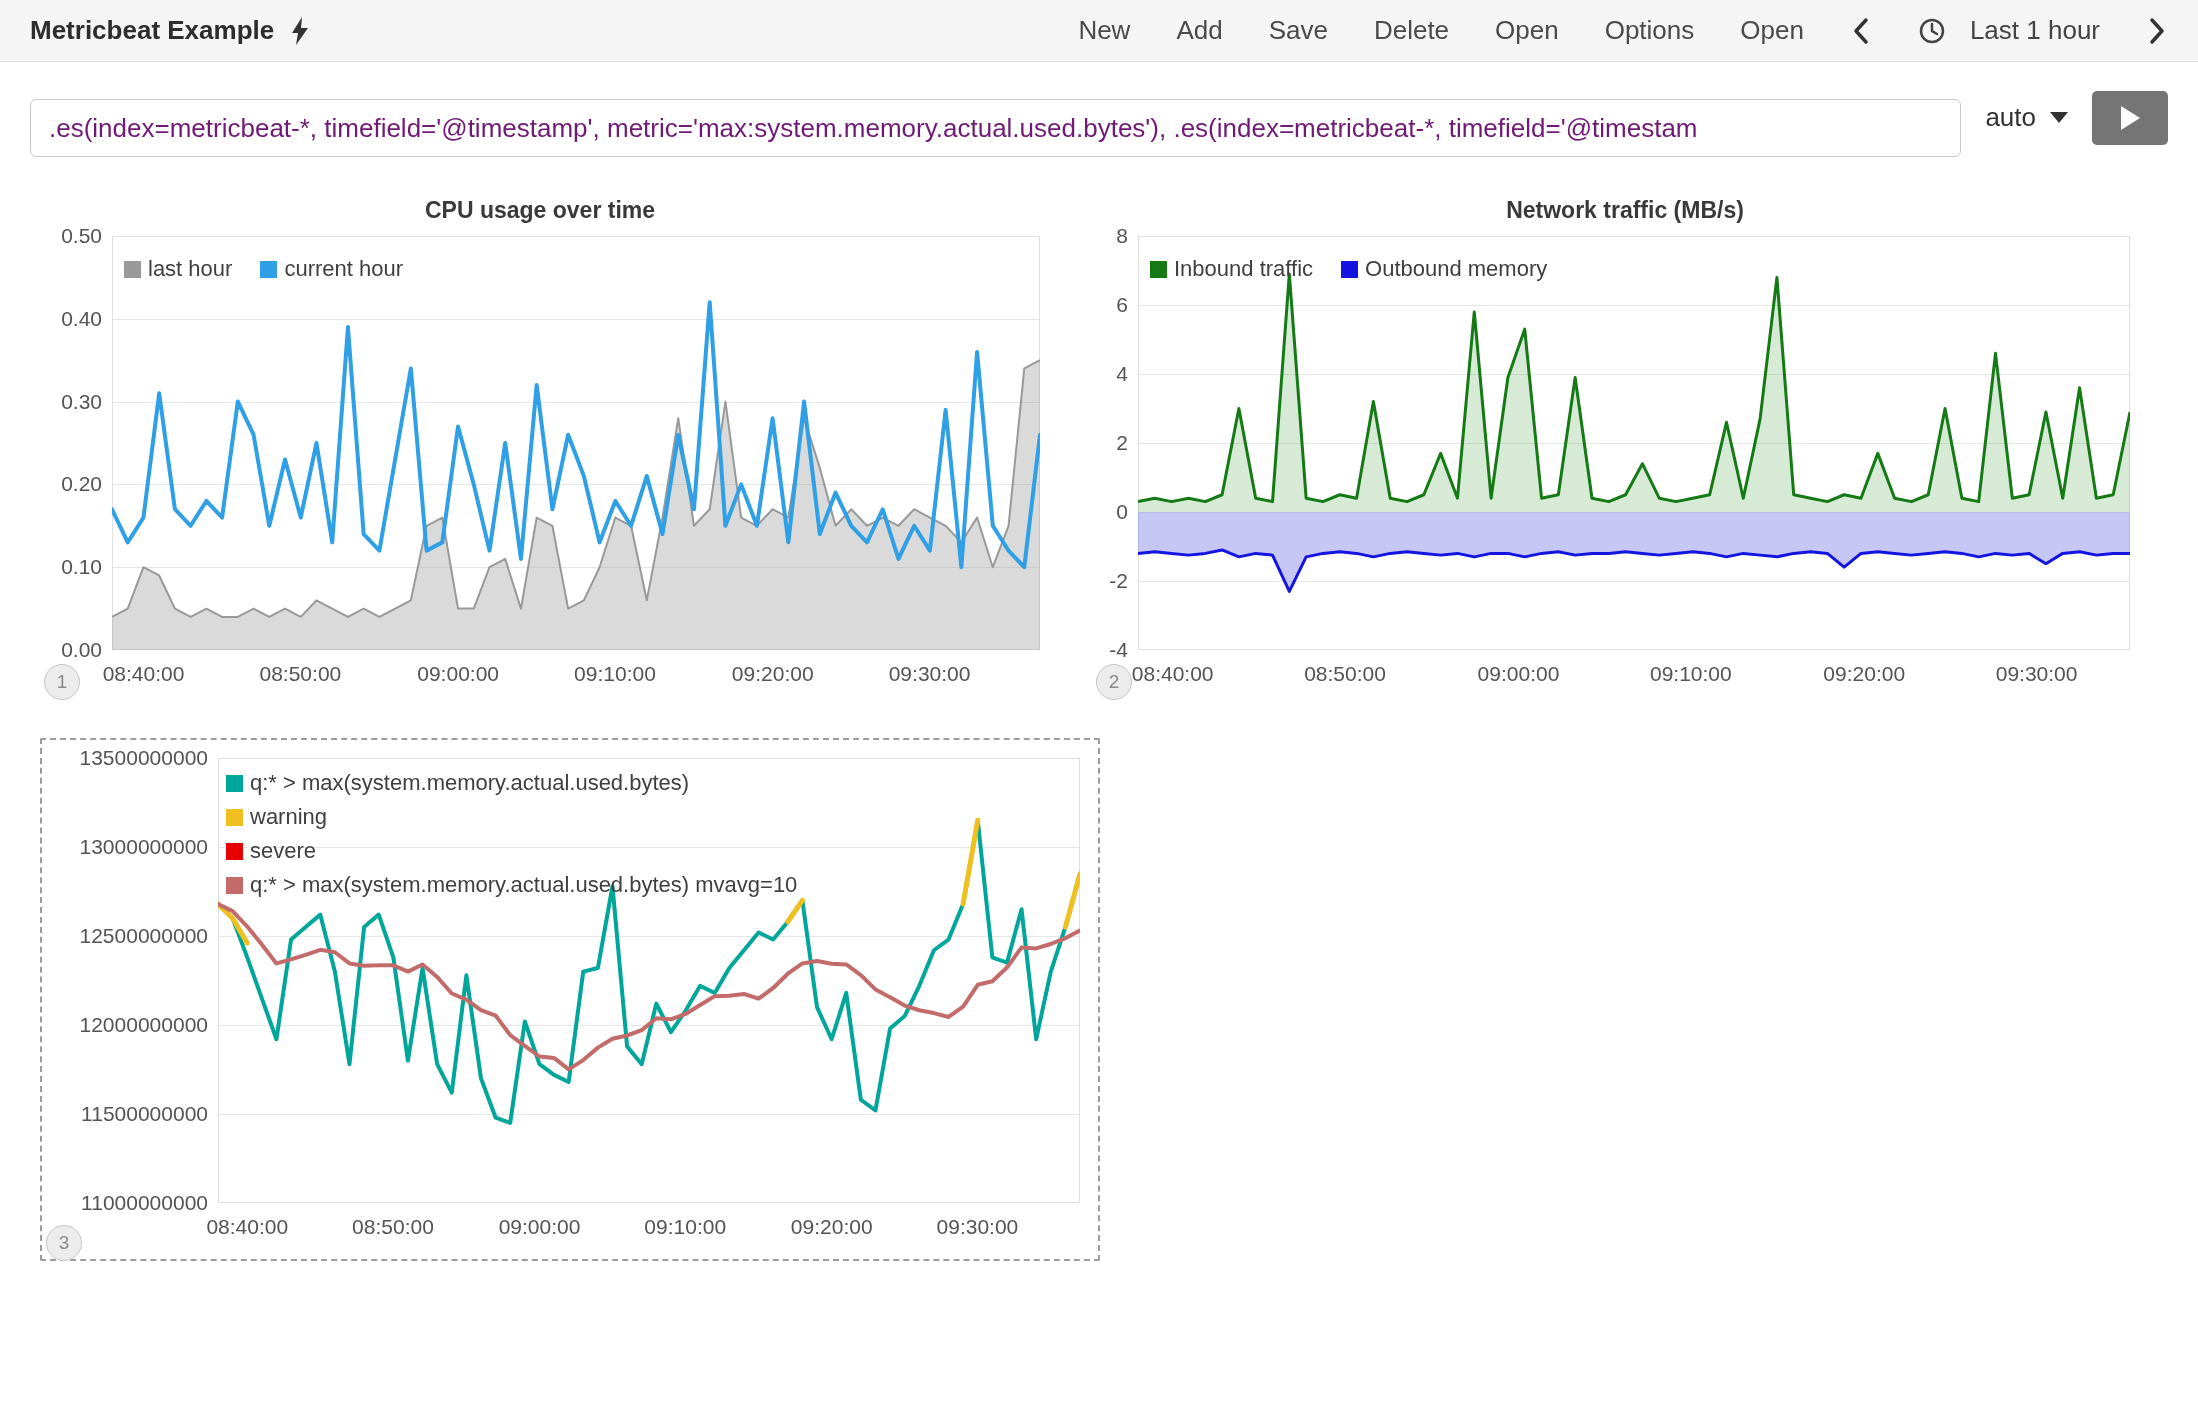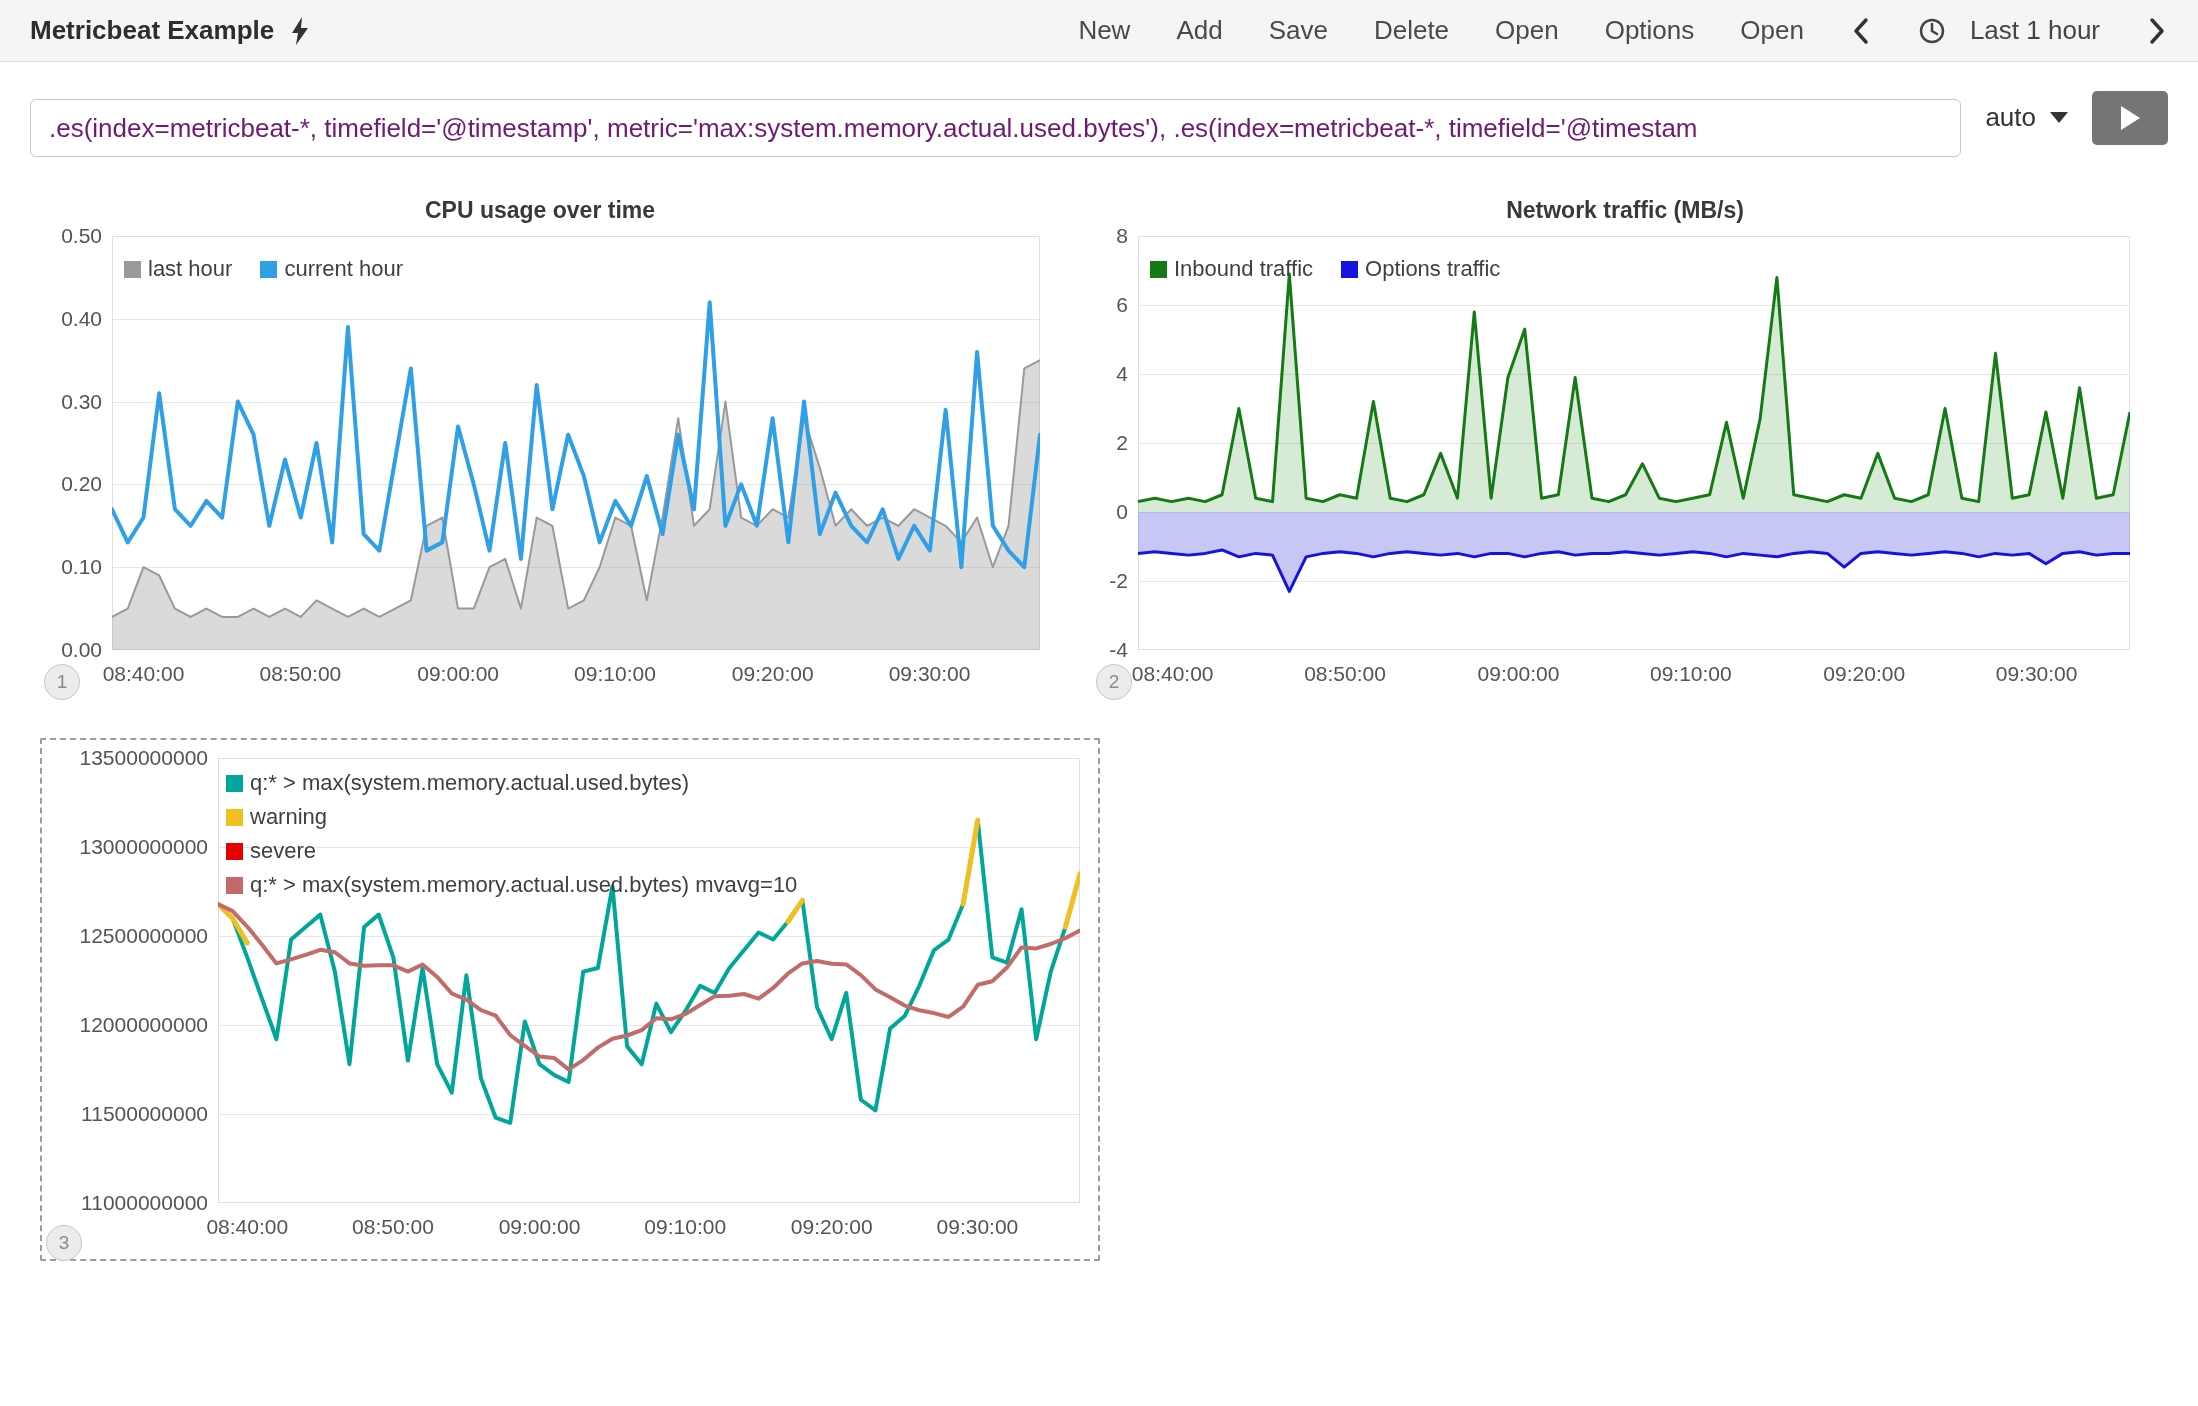--- a/index.html
+++ b/index.html
@@ -238,21 +238,21 @@
               <path d="M0 276 L0 317.4 L16.8135593220339 315.675 L33.6271186440678 317.4 L50.440677966101696 319.125 L67.2542372881356 317.4 L84.0677966101695 313.95 L100.88135593220339 320.85 L117.69491525423729 317.4 L134.5084745762712 319.125 L151.3220338983051 355.35 L168.135593220339 320.85 L184.94915254237287 317.4 L201.76271186440678 315.675 L218.57627118644066 317.4 L235.38983050847457 320.85 L252.20338983050846 317.4 L269.0169491525424 315.675 L285.8305084745763 317.4 L302.6440677966102 319.125 L319.45762711864404 317.4 L336.271186440678 320.85 L353.08474576271186 317.4 L369.89830508474574 317.4 L386.7118644067797 320.85 L403.52542372881356 317.4 L420.33898305084745 315.675 L437.1525423728813 319.125 L453.96610169491527 317.4 L470.77966101694915 317.4 L487.5932203389831 315.675 L504.4067796610169 317.4 L521.2203389830509 319.125 L538.0338983050848 317.4 L554.8474576271186 315.675 L571.6610169491526 317.4 L588.4745762711864 320.85 L605.2881355932204 317.4 L622.1016949152543 319.125 L638.9152542372881 320.85 L655.728813559322 317.4 L672.542372881356 315.675 L689.3559322033899 317.4 L706.1694915254237 331.2 L722.9830508474575 317.4 L739.7966101694915 315.675 L756.6101694915254 317.4 L773.4237288135594 319.125 L790.2372881355932 317.4 L807.0508474576271 315.675 L823.8644067796611 317.4 L840.6779661016949 320.85 L857.4915254237288 317.4 L874.3050847457627 319.125 L891.1186440677967 317.4 L907.9322033898305 327.75 L924.7457627118644 317.4 L941.5593220338983 315.675 L958.3728813559322 319.125 L975.1864406779662 317.4 L992 317.4 L992 276 Z" fill="rgba(95,95,230,0.35)" stroke="none"></path>
               <path d="M0 317.4 L16.8135593220339 315.675 L33.6271186440678 317.4 L50.440677966101696 319.125 L67.2542372881356 317.4 L84.0677966101695 313.95 L100.88135593220339 320.85 L117.69491525423729 317.4 L134.5084745762712 319.125 L151.3220338983051 355.35 L168.135593220339 320.85 L184.94915254237287 317.4 L201.76271186440678 315.675 L218.57627118644066 317.4 L235.38983050847457 320.85 L252.20338983050846 317.4 L269.0169491525424 315.675 L285.8305084745763 317.4 L302.6440677966102 319.125 L319.45762711864404 317.4 L336.271186440678 320.85 L353.08474576271186 317.4 L369.89830508474574 317.4 L386.7118644067797 320.85 L403.52542372881356 317.4 L420.33898305084745 315.675 L437.1525423728813 319.125 L453.96610169491527 317.4 L470.77966101694915 317.4 L487.5932203389831 315.675 L504.4067796610169 317.4 L521.2203389830509 319.125 L538.0338983050848 317.4 L554.8474576271186 315.675 L571.6610169491526 317.4 L588.4745762711864 320.85 L605.2881355932204 317.4 L622.1016949152543 319.125 L638.9152542372881 320.85 L655.728813559322 317.4 L672.542372881356 315.675 L689.3559322033899 317.4 L706.1694915254237 331.2 L722.9830508474575 317.4 L739.7966101694915 315.675 L756.6101694915254 317.4 L773.4237288135594 319.125 L790.2372881355932 317.4 L807.0508474576271 315.675 L823.8644067796611 317.4 L840.6779661016949 320.85 L857.4915254237288 317.4 L874.3050847457627 319.125 L891.1186440677967 317.4 L907.9322033898305 327.75 L924.7457627118644 317.4 L941.5593220338983 315.675 L958.3728813559322 319.125 L975.1864406779662 317.4 L992 317.4" fill="none" stroke="#1414e0" stroke-width="3" stroke-linejoin="round"></path>
             </svg>
           <div class="legend">
               <div class="legend-item">
                 <span class="swatch" style="background: rgb(21, 122, 21);"></span>
                 <span>Inbound traffic</span>
               </div>
               <div class="legend-item">
                 <span class="swatch" style="background: rgb(20, 20, 224);"></span>
-                <span>Options traffic</span>
+                <span>Outbound memory</span>
               </div>
             </div>
         </div>
       </div>
       <div class="x-axis">
           <div class="x-tick" style="left: 3.4%;">08:40:00</div>
           <div class="x-tick" style="left: 20.3%;">08:50:00</div>
           <div class="x-tick" style="left: 37.3%;">09:00:00</div>
           <div class="x-tick" style="left: 54.2%;">09:10:00</div>
           <div class="x-tick" style="left: 71.2%;">09:20:00</div>

